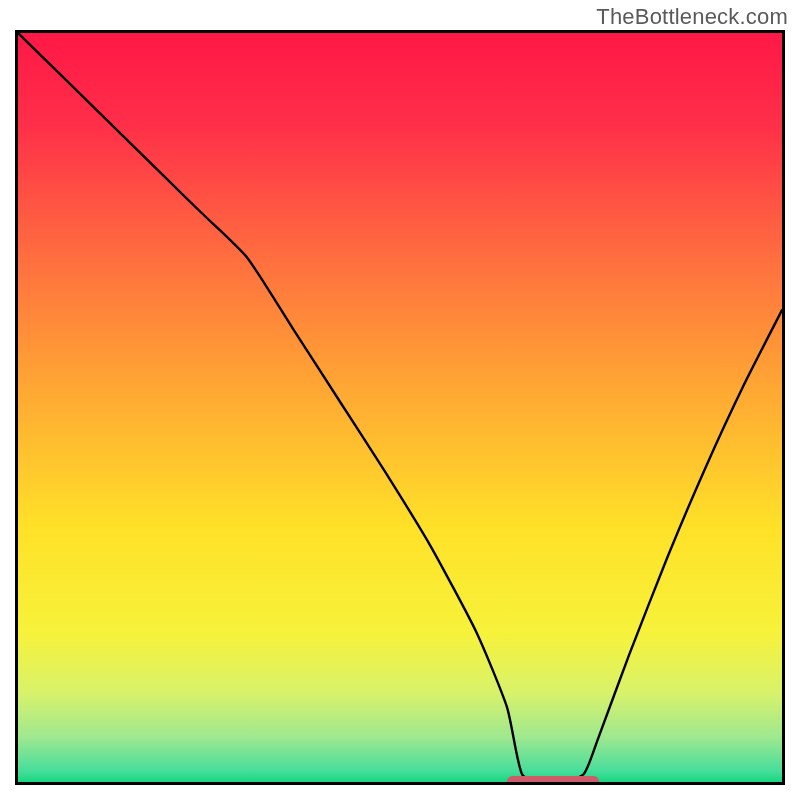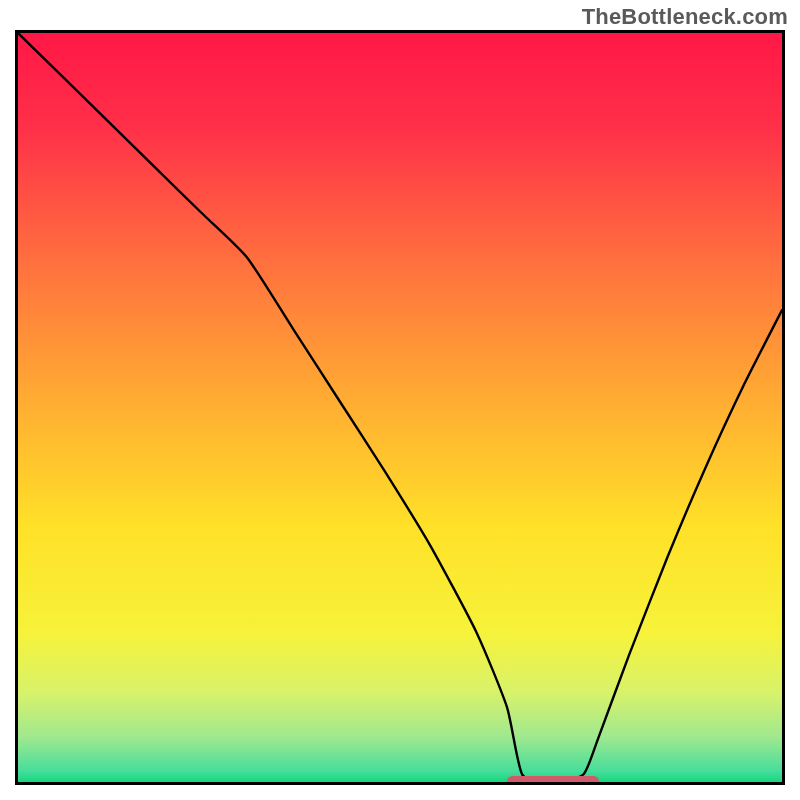--- a/index.html
+++ b/index.html
@@ -14,21 +14,21 @@
     position: relative;
     width: 800px;
     height: 800px;
   }
   .watermark {
     position: absolute;
     top: 4px;
     right: 12px;
     color: #5a5a5a;
     font-size: 22px;
-    font-weight: 700;
+    font-weight: 400;
     letter-spacing: 0.2px;
     z-index: 30;
   }
   .plot-frame {
     position: absolute;
     left: 15px;
     top: 30px;
     width: 770px;
     height: 755px;
     border: 3px solid #000;

